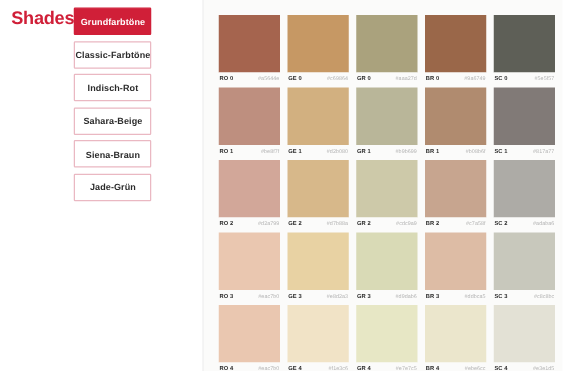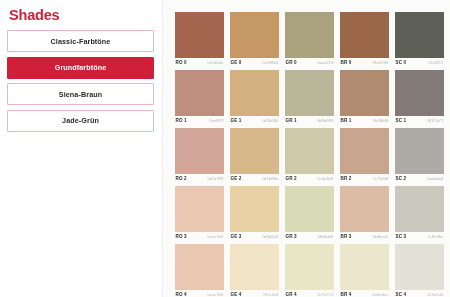--- a/index.html
+++ b/index.html
@@ -18,21 +18,21 @@
 
   
   .sidebar {
     width: 163px;
     height: 297px;
     flex: 0 0 163px;
     padding: 6px 8px 0 7px;
     background: #ffffff;
     border-right: 1px solid #ececec;
     display: flex;
-    flex-direction: column;
+    flex-direction: row;
   }
   .brand {
     font-size: 14.5px;
     font-weight: bold;
     color: #d01f38;
     letter-spacing: -0.2px;
     line-height: 16px;
     margin: 1px 0 7px 2px;
   }
   .nav { display: flex; flex-direction: column; gap: 4.5px; }
@@ -100,27 +100,33 @@
   }
 </style>
 </head>
 <body>
 
 <div id="app">
 
   <div class="sidebar">
     <div class="brand">Shades</div>
     <div class="nav">
-        <div class="nav-item">
-          <span>Classic-Farbtöne</span>
-        </div>
         <div class="nav-item active">
           <span>Grundfarbtöne</span>
         </div>
         <div class="nav-item">
+          <span>Classic-Farbtöne</span>
+        </div>
+        <div class="nav-item">
+          <span>Indisch-Rot</span>
+        </div>
+        <div class="nav-item">
+          <span>Sahara-Beige</span>
+        </div>
+        <div class="nav-item">
           <span>Siena-Braun</span>
         </div>
         <div class="nav-item">
           <span>Jade-Grün</span>
         </div>
       </div>
   </div>
 
   <div class="content">
     <div class="grid">

